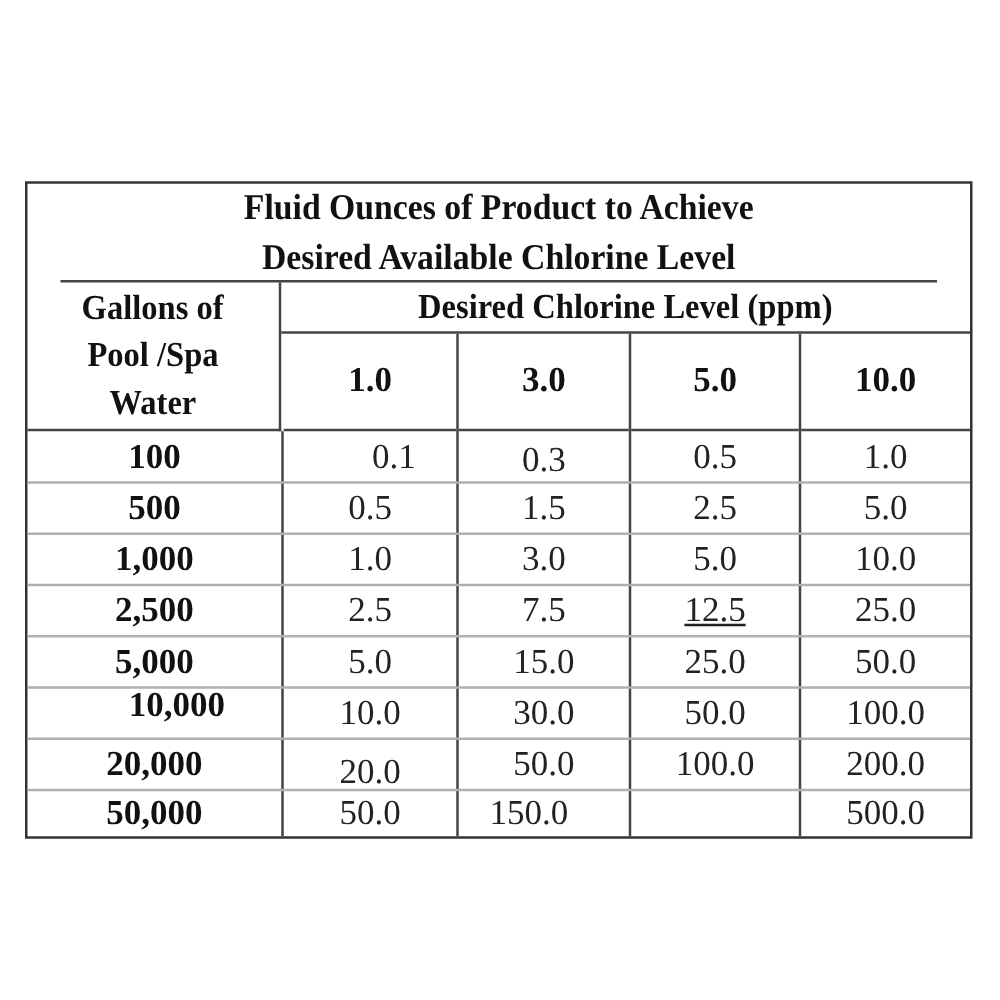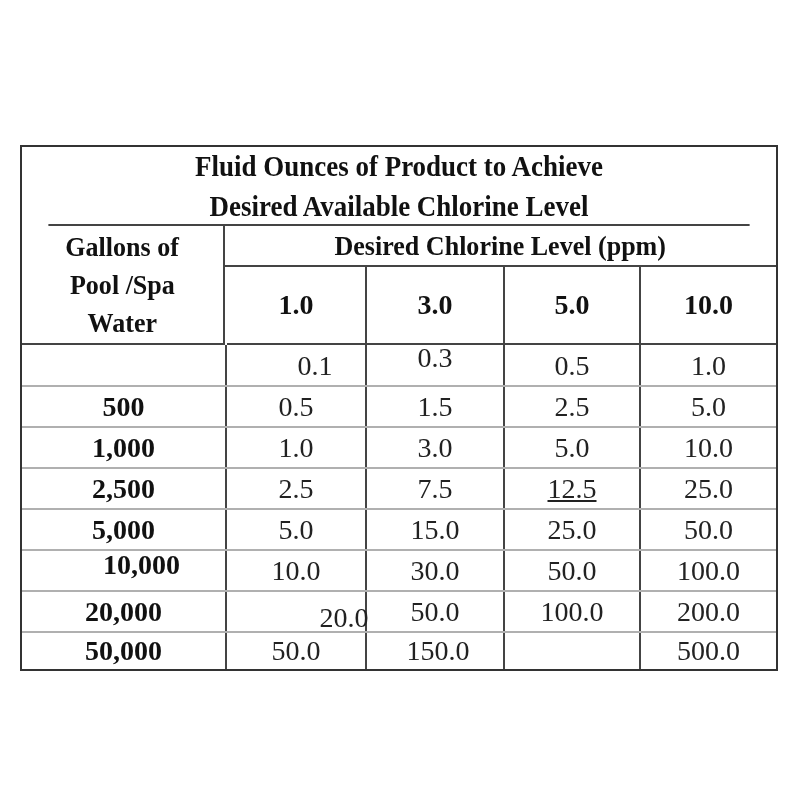--- a/index.html
+++ b/index.html
@@ -116,22 +116,23 @@
   <div class="vline" style="left:203px;top:198px;height:324px;"></div>
 
   <div class="hline" style="left:0;top:238px;width:754px;"></div>
   <div class="hline" style="left:0;top:279px;width:754px;"></div>
   <div class="hline" style="left:0;top:320px;width:754px;"></div>
   <div class="hline" style="left:0;top:361px;width:754px;"></div>
   <div class="hline" style="left:0;top:402px;width:754px;"></div>
   <div class="hline" style="left:0;top:443px;width:754px;"></div>
   <div class="hline" style="left:0;top:484px;width:754px;"></div>
 
+  <div class="cell gcell" style="left:0;top:198px;width:203px;height:41px;">100</div>
   <div class="cell vcell" style="left:205px;top:198px;width:138px;height:41px;padding-left:38px;">0.1</div>
-  <div class="cell vcell" style="left:345px;top:190px;width:136px;height:41px;border-radius:15px;">0.3</div>
+  <div class="cell vcell" style="left:345px;top:201px;width:136px;height:41px;border-radius:15px;">0.3</div>
   <div class="cell vcell" style="left:483px;top:198px;width:134px;height:41px;">0.5</div>
   <div class="cell vcell" style="left:619px;top:198px;width:135px;height:41px;">1.0</div>
 
   <div class="cell gcell" style="left:0;top:239px;width:203px;height:41px;">500</div>
   <div class="cell vcell" style="left:205px;top:239px;width:138px;height:41px;">0.5</div>
   <div class="cell vcell" style="left:345px;top:239px;width:136px;height:41px;">1.5</div>
   <div class="cell vcell" style="left:483px;top:239px;width:134px;height:41px;">2.5</div>
   <div class="cell vcell" style="left:619px;top:239px;width:135px;height:41px;">5.0</div>
 
   <div class="cell gcell" style="left:0;top:280px;width:203px;height:41px;">1,000</div>
@@ -152,23 +153,23 @@
   <div class="cell vcell" style="left:483px;top:362px;width:134px;height:41px;">25.0</div>
   <div class="cell vcell" style="left:619px;top:362px;width:135px;height:41px;">50.0</div>
 
   <div class="cell gcell" style="left:0;top:392px;width:203px;height:51px;padding-left:36px;">10,000</div>
   <div class="cell vcell" style="left:205px;top:403px;width:138px;height:41px;">10.0</div>
   <div class="cell vcell" style="left:345px;top:403px;width:136px;height:41px;">30.0</div>
   <div class="cell vcell" style="left:483px;top:403px;width:134px;height:41px;">50.0</div>
   <div class="cell vcell" style="left:619px;top:403px;width:135px;height:41px;">100.0</div>
 
   <div class="cell gcell" style="left:0;top:444px;width:203px;height:41px;">20,000</div>
-  <div class="cell vcell" style="left:205px;top:444px;width:138px;height:54px;margin-left:48px;">20.0</div>
+  <div class="cell vcell" style="left:205px;top:444px;width:138px;height:54px;">20.0</div>
   <div class="cell vcell" style="left:345px;top:444px;width:136px;height:41px;">50.0</div>
   <div class="cell vcell" style="left:483px;top:444px;width:134px;height:41px;">100.0</div>
   <div class="cell vcell" style="left:619px;top:444px;width:135px;height:41px;">200.0</div>
 
   <div class="cell gcell" style="left:0;top:485px;width:203px;height:37px;">50,000</div>
   <div class="cell vcell" style="left:205px;top:485px;width:138px;height:37px;">50.0</div>
-  <div class="cell vcell" style="left:360px;top:485px;width:112px;height:37px;">150.0</div>
+  <div class="cell vcell" style="left:345px;top:485px;width:112px;height:37px;">150.0</div>
   <div class="cell vcell" style="left:619px;top:485px;width:135px;height:37px;">500.0</div>
 
 </div>
 
 </body></html>

